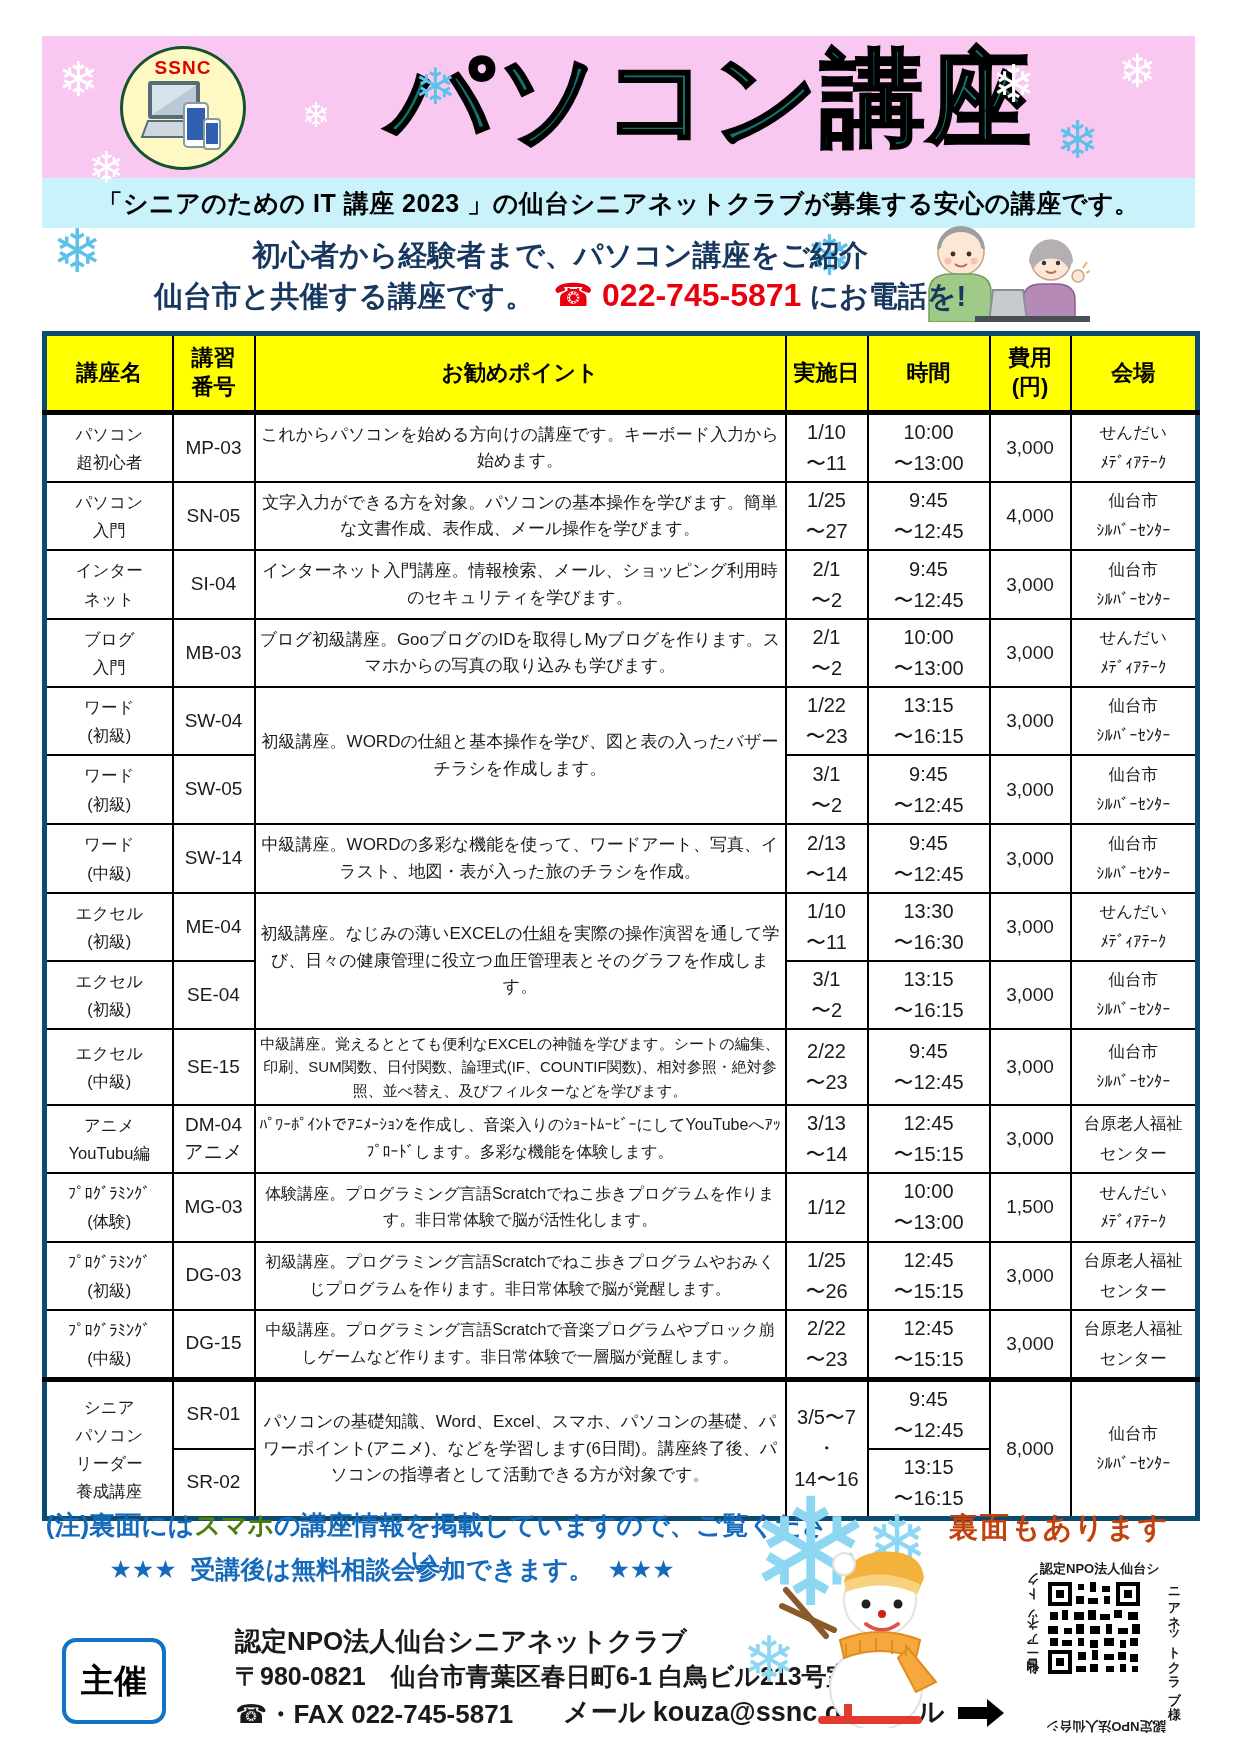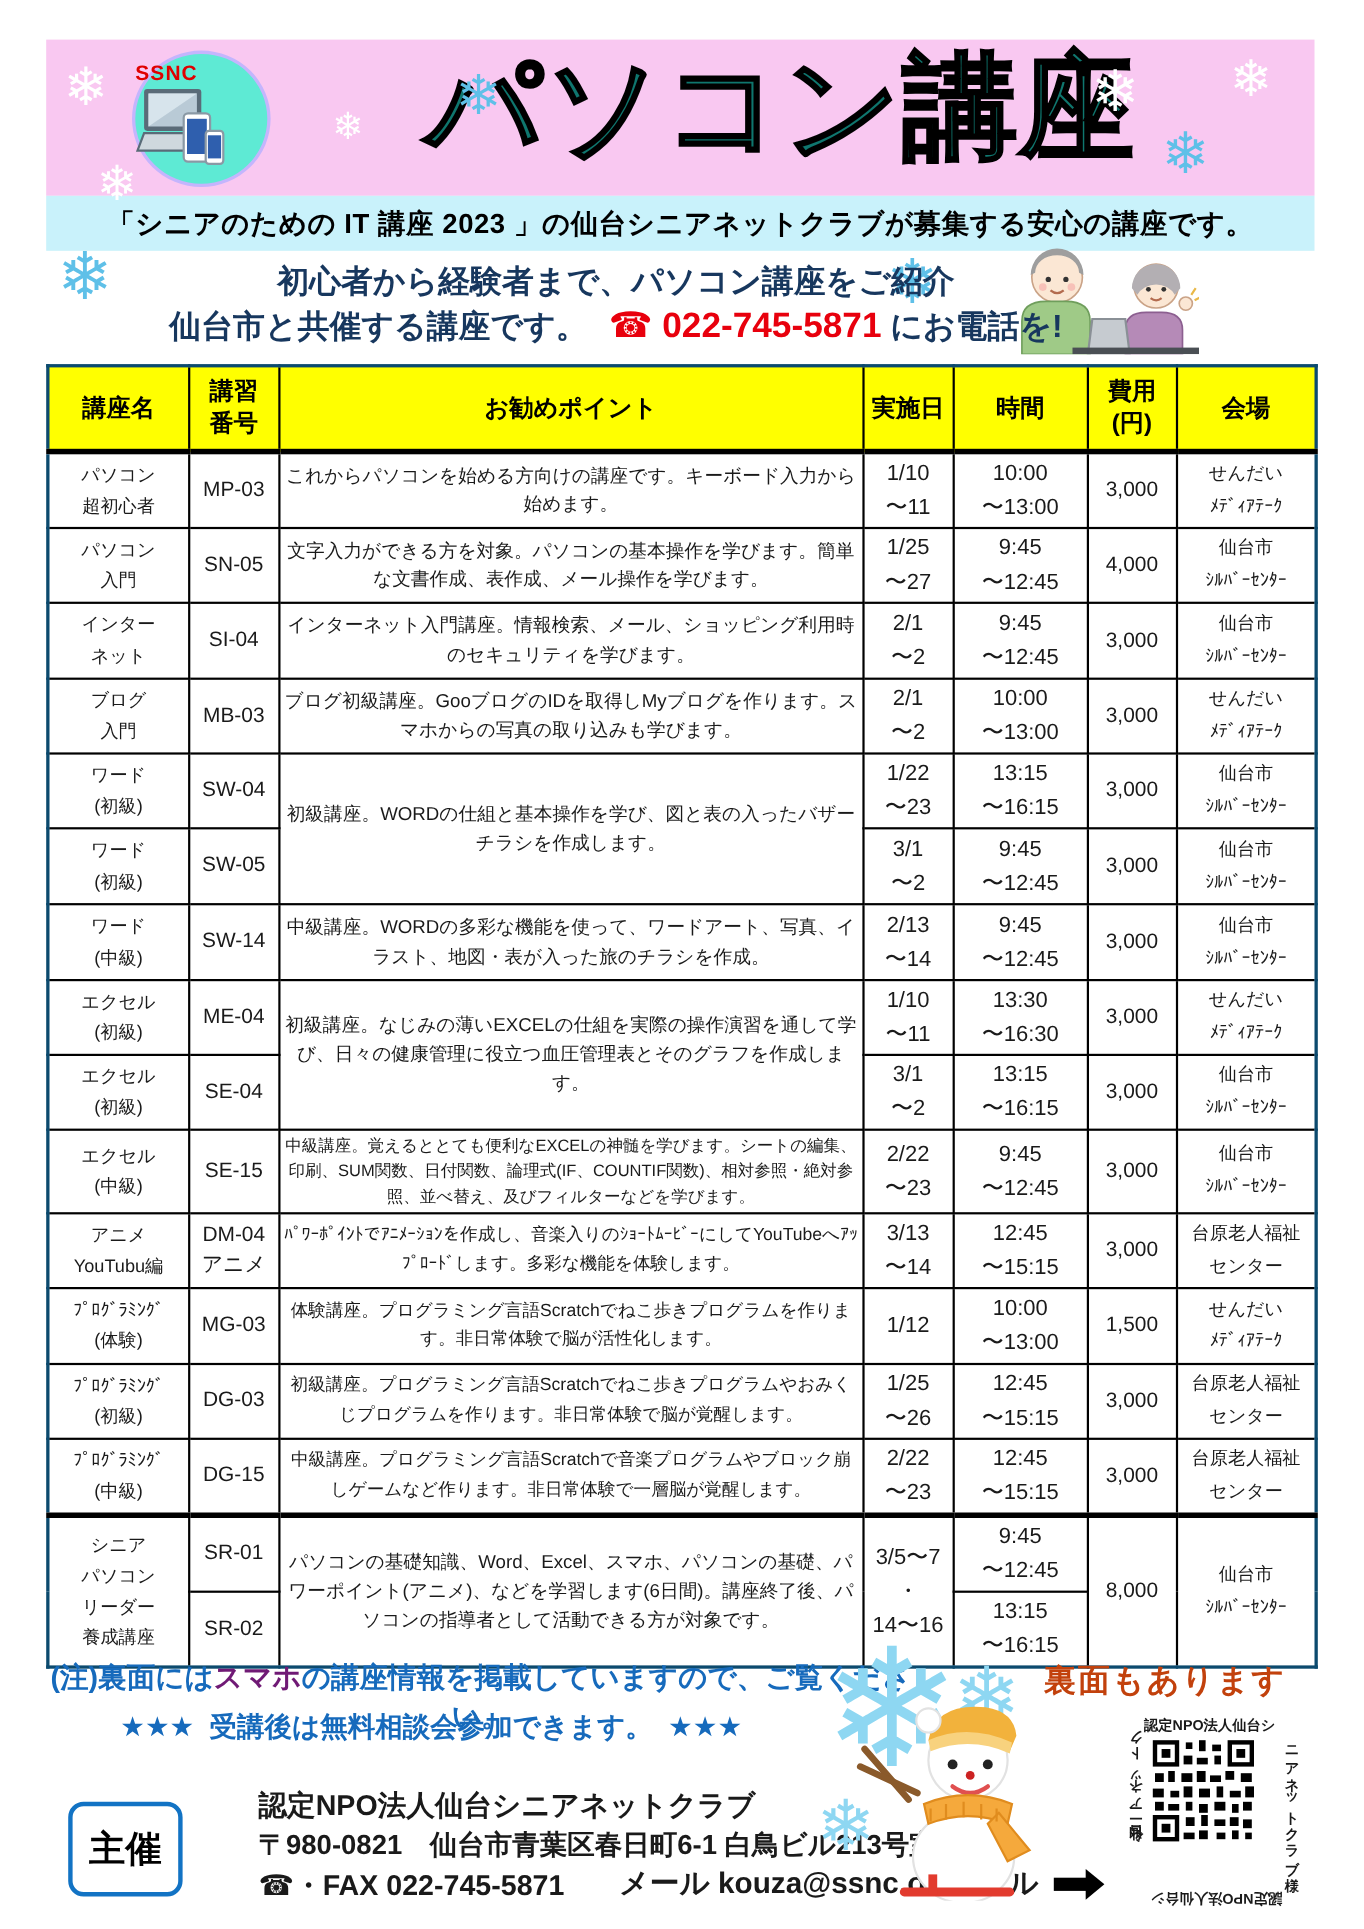--- a/index.html
+++ b/index.html
@@ -10,22 +10,22 @@
   .band-pink{position:absolute;left:42px;top:36px;width:1153px;height:142px;background:#f9c8f1;}
   .band-cyan{position:absolute;left:42px;top:178px;width:1153px;height:50px;background:#c9f2fb;
              display:flex;align-items:center;justify-content:center;}
   .subtitle{font-size:25px;font-weight:900;color:#000;letter-spacing:.5px;}
 
   .main-title{position:absolute;left:240px;right:60px;top:44px;text-align:center;
               font-size:104px;line-height:108px;font-weight:900;color:#0f766e;
               letter-spacing:2px;-webkit-text-stroke:2.5px #000;}
 
   
-  .logo{position:absolute;left:120px;top:46px;width:120px;height:118px;background:#5eead4;
-        border:3px solid #c4b5fd;border-radius:50%;z-index:3;}
+  .logo{position:absolute;left:120px;top:46px;width:120px;height:118px;background:#fef9c3;
+        border:3px solid #14532d;border-radius:50%;text-align:center;z-index:3;}
   .logo-text{display:block;margin-top:8px;color:#e00000;font-weight:900;font-size:19px;letter-spacing:1px;}
 
   
   .sf{position:absolute;z-index:2;line-height:1;}
   .sf-w{color:#ffffff;} .sf-b{color:#5fc0e8;} .sf-lb{color:#8ed7f2;}
 
   
   .intro{position:absolute;left:140px;top:236px;width:840px;text-align:center;z-index:2;}
   .intro-l1{font-size:29px;font-weight:900;color:#17375e;}
   .intro-l2{font-size:29px;font-weight:900;color:#17375e;}
@@ -36,38 +36,38 @@
 
   
   table.courses{position:absolute;left:42px;top:331px;width:1153px;border-collapse:collapse;
                 table-layout:fixed;background:#fff;}
   table.courses col.c1{width:128px;} table.courses col.c2{width:82px;}
   table.courses col.c3{width:531px;} table.courses col.c4{width:82px;}
   table.courses col.c5{width:122px;} table.courses col.c6{width:81px;}
   table.courses col.c7{width:127px;}
   table.courses th,table.courses td{border:2.5px solid #000;white-space:pre-line;
         text-align:center;vertical-align:middle;padding:2px 3px;}
-  table.courses{border:3px solid #0c4a6e;}
+  table.courses{border:5px solid #0c4a6e;}
   table.courses th{background:#ffff00;font-size:22px;font-weight:900;color:#000;
         height:70px;border-bottom:5px solid #000;line-height:1.3;}
   tr.sep-top td{border-top:5px solid #000;}
   td.c-name{font-size:16.5px;line-height:1.7;}
   td.c-code{font-size:19px;line-height:1.4;}
   td.c-desc{text-align:left;font-size:17px;line-height:1.55;padding:3px 9px;}
   td.c-desc.c-small{font-size:15px;line-height:1.55;}
   td.c-desc.c-mid{font-size:16px;line-height:1.65;}
   td.c-date{font-size:20px;line-height:1.55;}
   td.c-time{font-size:20px;line-height:1.55;}
   td.c-fee{font-size:19px;}
   td.c-venue{font-size:16.5px;line-height:1.8;}
 
   
   .note-line{position:absolute;left:42px;top:1508px;width:790px;text-align:center;
              font-size:26px;font-weight:900;color:#166abc;}
-  .note-red{color:#701a75;}
+  .note-red{color:#4d7c0f;}
   .stars-line{position:absolute;left:42px;top:1553px;width:700px;text-align:center;
               font-size:25px;font-weight:900;color:#166abc;}
   .back-side{position:absolute;left:949px;top:1508px;width:240px;font-size:29px;
              font-weight:900;color:#c2410c;letter-spacing:2px;}
 
   
   .snowman{position:absolute;left:748px;top:1478px;width:210px;height:250px;z-index:1;}
 
   
   .sponsor-box{position:absolute;left:62px;top:1638px;width:96px;height:78px;

